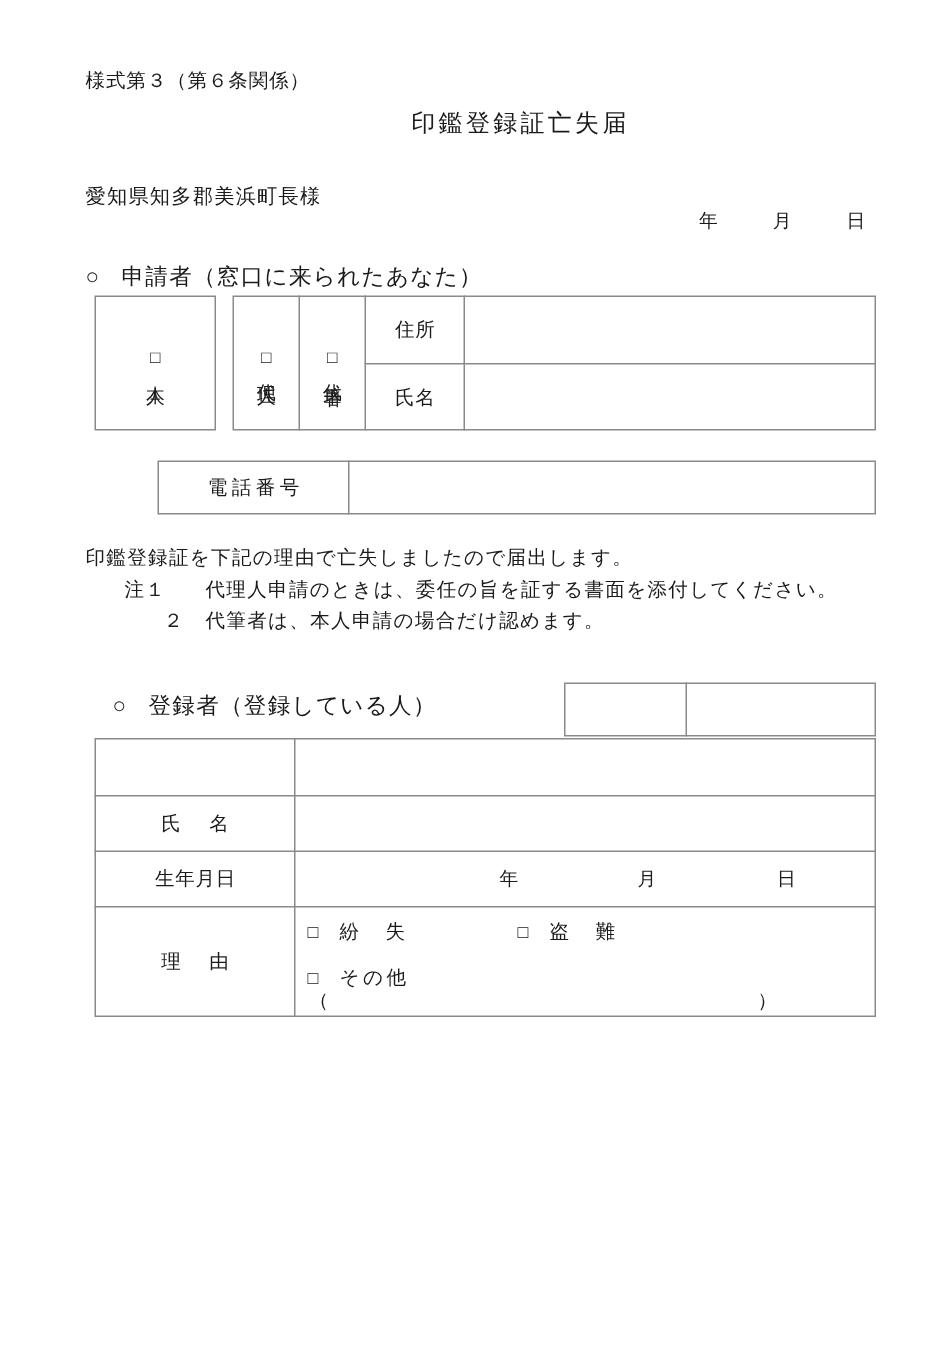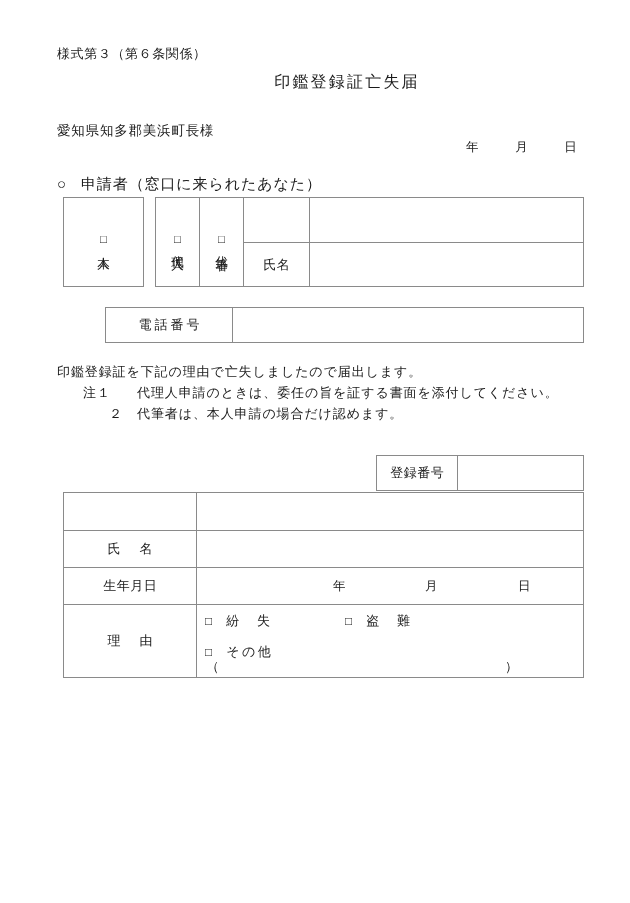--- a/index.html
+++ b/index.html
@@ -181,40 +181,43 @@
   <div class="abs v-check" style="left:156px; top:198px; width:43px; height:88px;">
     <span class="chk">□</span>
     <span class="txt">代理人</span>
   </div>
 
   <div class="abs v-check" style="left:200px; top:198px; width:43px; height:88px;">
     <span class="chk">□</span>
     <span class="txt">代筆者</span>
   </div>
 
+  <div class="abs cell-label tight" style="left:244px; top:198px; width:65px; height:44px;">住所</div>
   <div class="abs cell-value" style="left:310px; top:198px; width:273px; height:44px;"></div>
 
   <div class="abs cell-label tight" style="left:244px; top:243px; width:65px; height:43px;">氏名</div>
   <div class="abs cell-value" style="left:310px; top:243px; width:273px; height:43px;"></div>
 
   <div class="abs box" style="left:105px; top:307px; width:479px; height:36px;"></div>
   <div class="abs vline" style="left:232px; top:307px; height:36px;"></div>
   <div class="abs cell-label" style="left:106px; top:308px; width:126px; height:34px;">電話番号</div>
   <div class="abs cell-value" style="left:233px; top:308px; width:350px; height:34px;"></div>
 
   <div class="abs para">
     <span class="ln">印鑑登録証を下記の理由で亡失しましたので届出します。</span>
     <span class="ln ind1"><span class="notelbl">注１</span><span>代理人申請のときは、委任の旨を証する書面を添付してください。</span></span>
     <span class="ln ind1"><span class="notelbl n2">２</span><span>代筆者は、本人申請の場合だけ認めます。</span></span>
   </div>
 
+  <div class="abs sec-head" style="left:75px; top:461px;">
+    <span class="mark">○</span><span>登録者（登録している人）</span>
+  </div>
 
   <div class="abs box" style="left:376px; top:455px; width:208px; height:36px;"></div>
   <div class="abs vline" style="left:457px; top:455px; height:36px;"></div>
-  <div class="abs cell-label tight" style="left:377px; top:456px; width:80px; height:34px;">登録番号</div>
   <div class="abs cell-value" style="left:458px; top:456px; width:125px; height:34px;"></div>
 
   <div class="abs box" style="left:63px; top:492px; width:521px; height:186px;"></div>
   <div class="abs vline" style="left:196px; top:492px; height:186px;"></div>
   <div class="abs hline" style="left:63px; top:530px; width:521px;"></div>
   <div class="abs hline" style="left:63px; top:567px; width:521px;"></div>
   <div class="abs hline" style="left:63px; top:604px; width:521px;"></div>
 
 
   <div class="abs cell-label" style="left:64px; top:531px; width:132px; height:36px;">氏　名</div>

